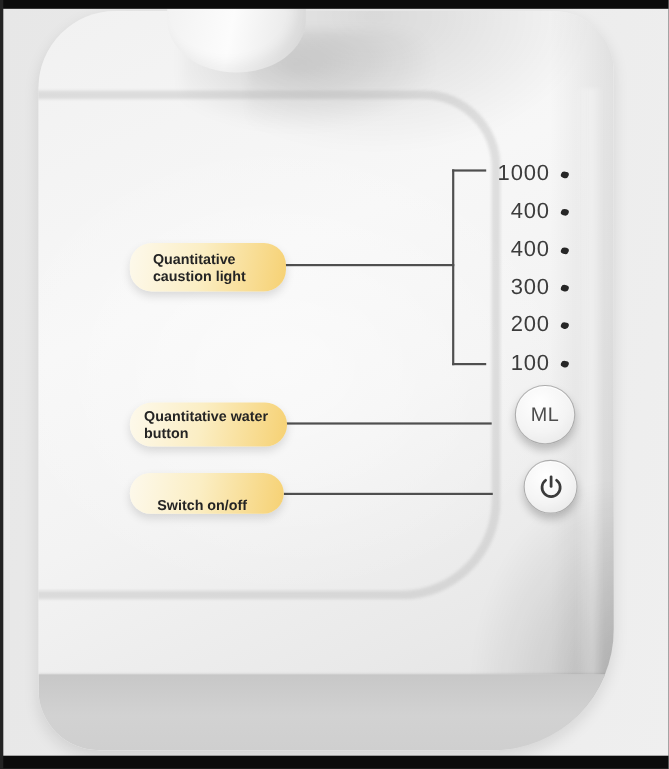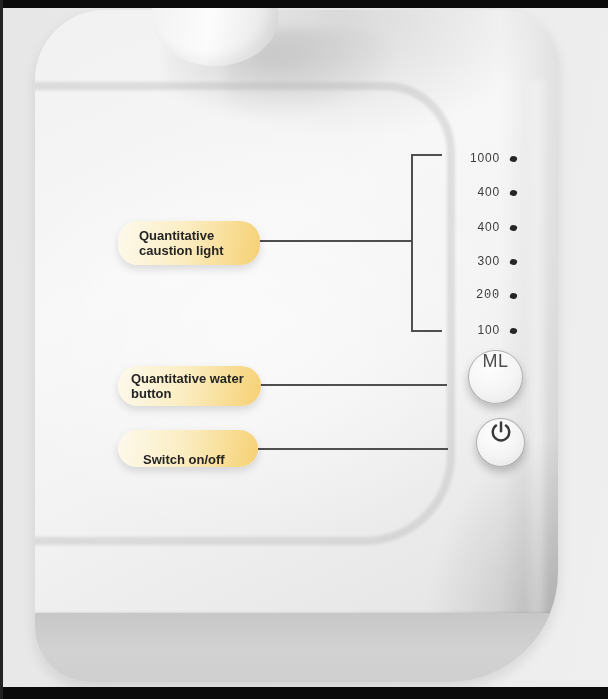--- a/index.html
+++ b/index.html
@@ -57,28 +57,28 @@
           font-weight:700; font-size:13px; line-height:15px; color:#242424;
           white-space:pre-line; }
   .pill-1 { left:118px; top:221px; width:142px; height:44px; padding-left:21px; }
   .pill-2 { left:118px; top:366px; width:143px; height:40px; padding-left:13px; }
   .pill-3 { left:118px; top:430px; width:140px; height:37px; padding-left:25px;align-items:flex-end; }
 
   
   .scale { position:absolute; left:430px; top:147px; width:70px; height:206px; z-index:15; }
   .scale-row { position:absolute; right:0; width:70px; height:22px;
                display:flex; align-items:center; justify-content:flex-end;
-               font-size:12px; letter-spacing:0.8px; color:#3c3c3c; }
+               font-size:20px; letter-spacing:0.8px; color:#3c3c3c; }
   .scale-dot { position:absolute; right:-17px; top:9px; width:7px; height:6px;
                background:#262626; border-radius:62% 38% 58% 42% / 55% 45% 62% 38%;
                transform:rotate(18deg); }
 
   
   .round-btn { position:absolute; z-index:22; border-radius:50%;
-               display:flex; justify-content:center;
+               display:flex; align-items:center; justify-content:center;
                background:radial-gradient(circle at 40% 30%, #ffffff 0%, #f4f4f4 55%, #e3e3e3 100%);
                border:1px solid rgba(0,0,0,0.28);
                box-shadow:0 5px 8px rgba(0,0,0,0.22), inset 0 1px 1px rgba(255,255,255,0.9);
                cursor:pointer; }
   .btn-ml { left:468px; top:350px; width:55px; height:54px;
             font-size:18px; letter-spacing:0.5px; color:#4d4d4d; }
   .btn-power { left:476px; top:418px; width:49px; height:49px; }
   .btn-power svg { display:block; }
 </style>
 </head>
@@ -128,21 +128,21 @@
       <span class="scale-dot"></span>
     </div>
     <div class="scale-row" style="top:69px;">
       <span>400</span>
       <span class="scale-dot"></span>
     </div>
     <div class="scale-row" style="top:103px;">
       <span>300</span>
       <span class="scale-dot"></span>
     </div>
-    <div class="scale-row" style="top:137px;font-family:Liberation Mono, monospace;">
+    <div class="scale-row" style="top:137px;">
       <span>200</span>
       <span class="scale-dot"></span>
     </div>
     <div class="scale-row" style="top:172px;">
       <span>100</span>
       <span class="scale-dot"></span>
     </div>
   </div>
 
   <div class="round-btn btn-ml">

